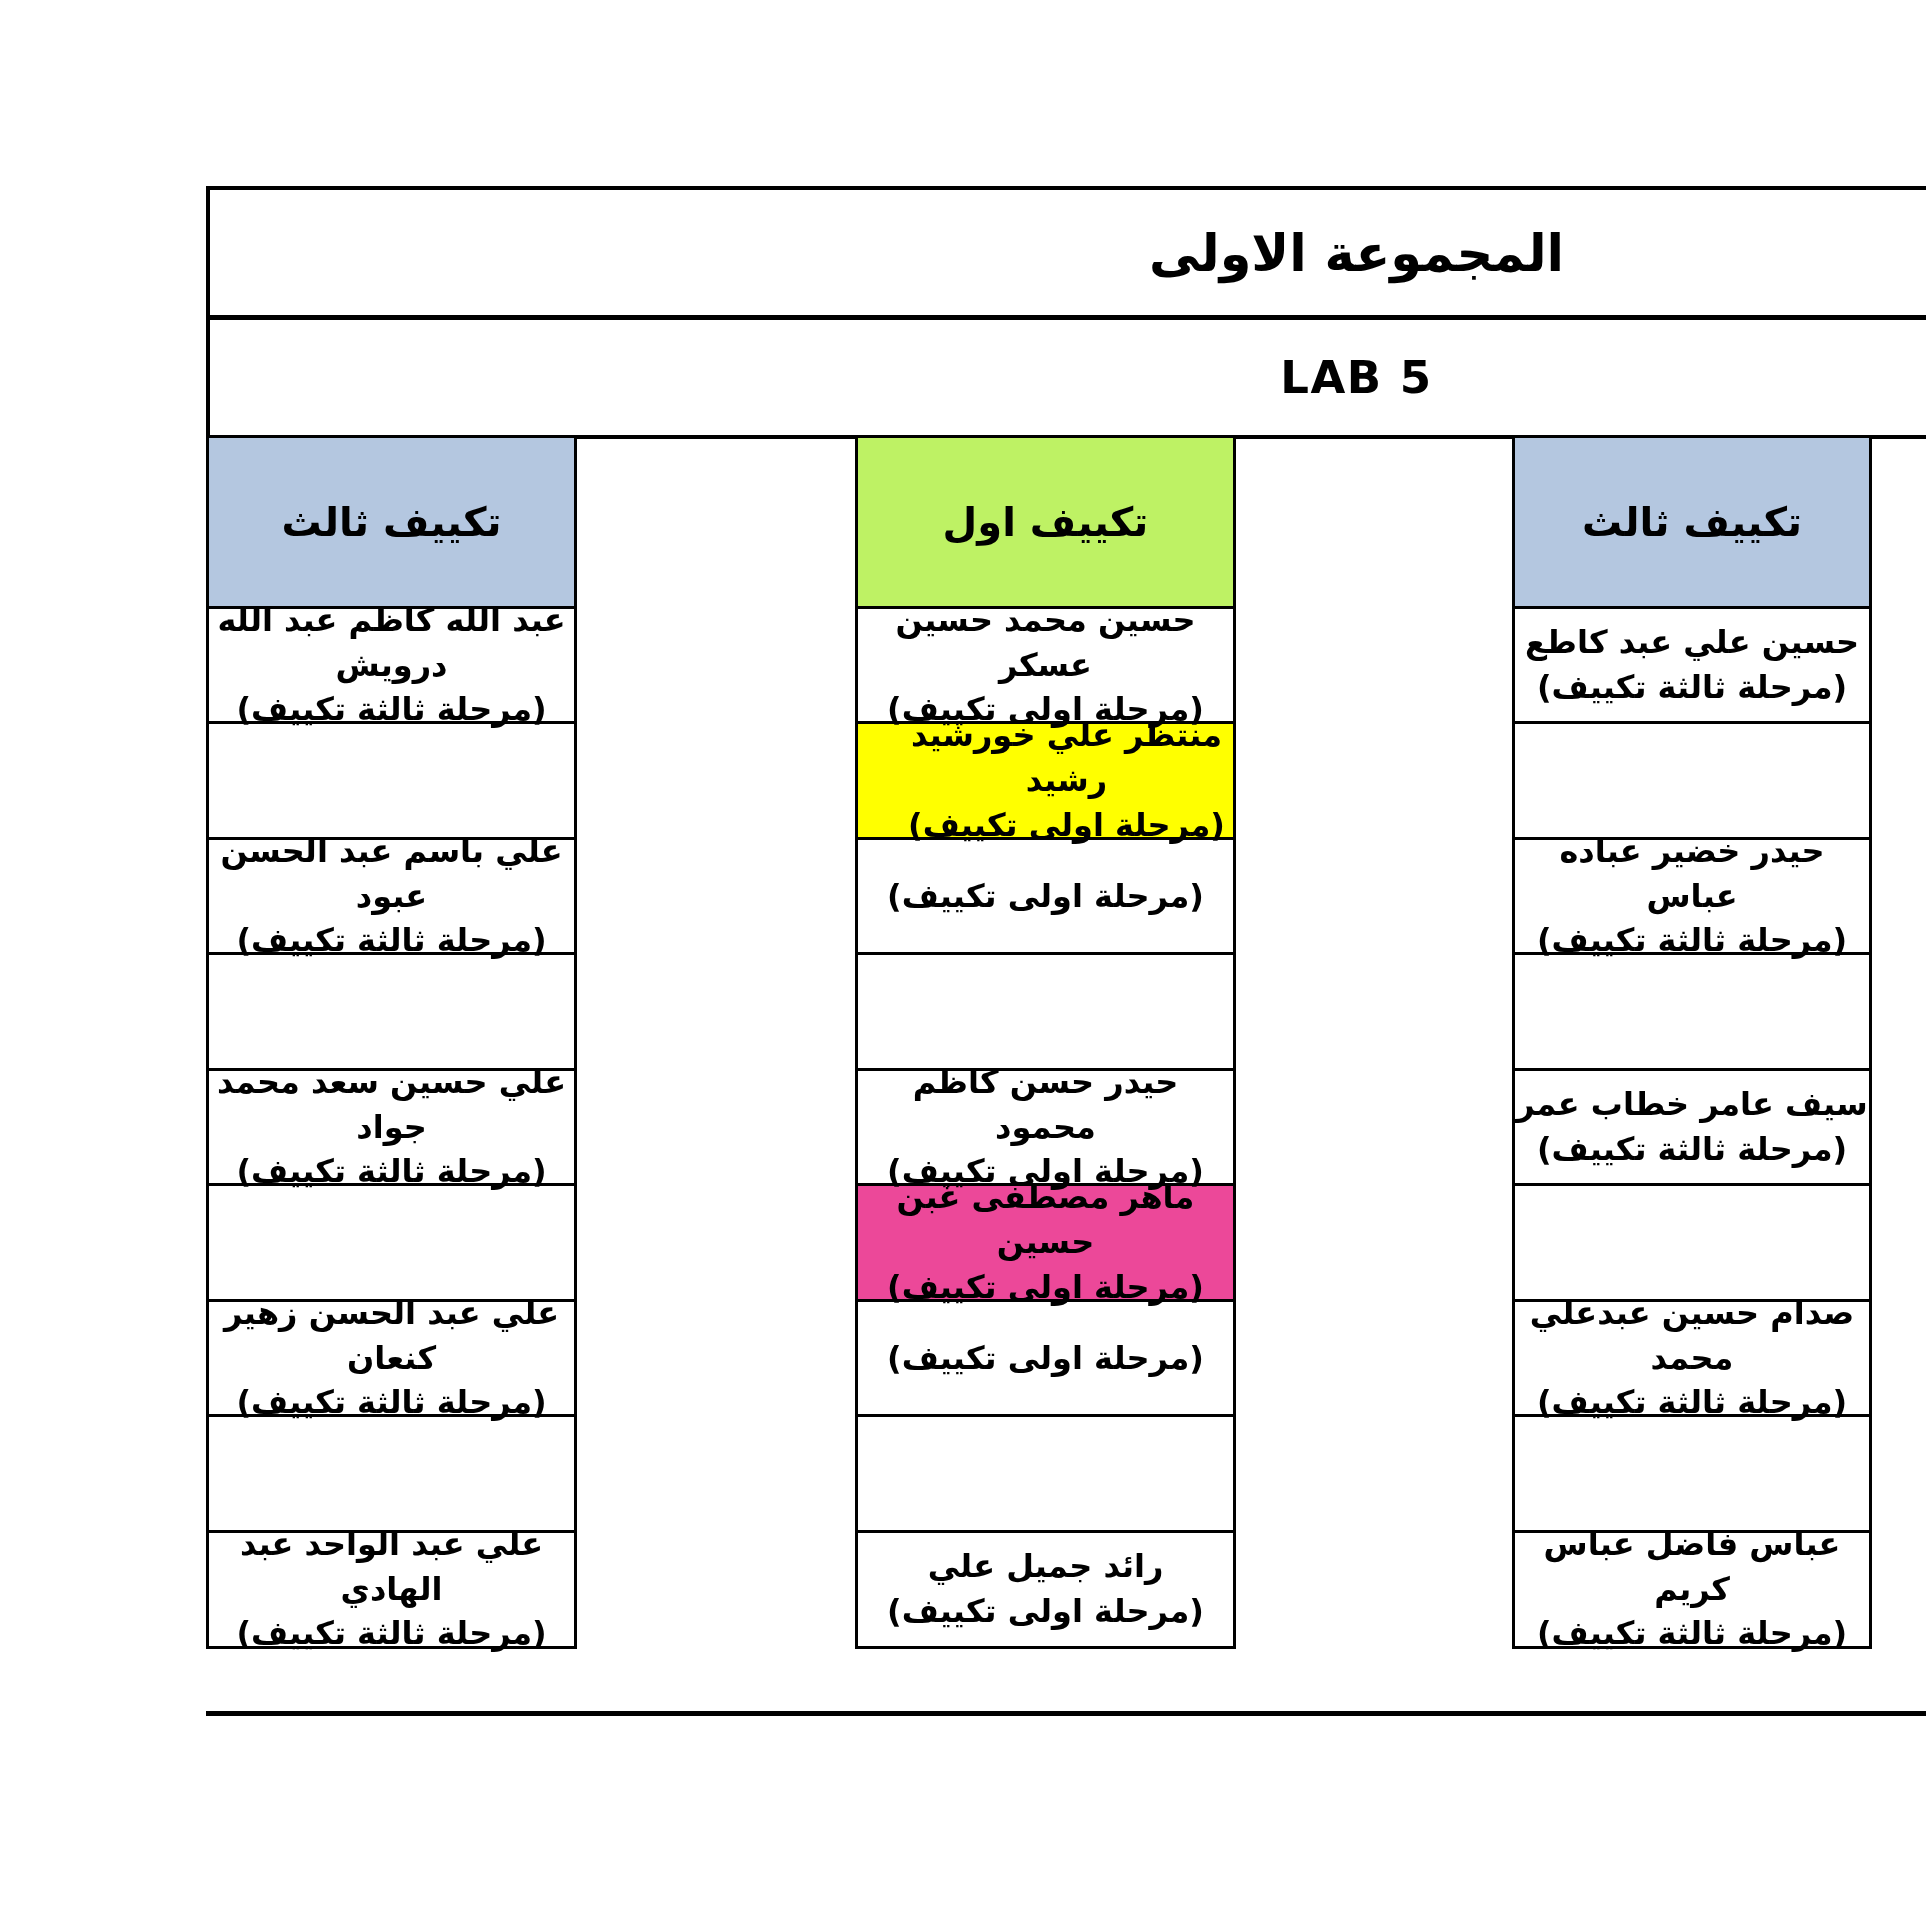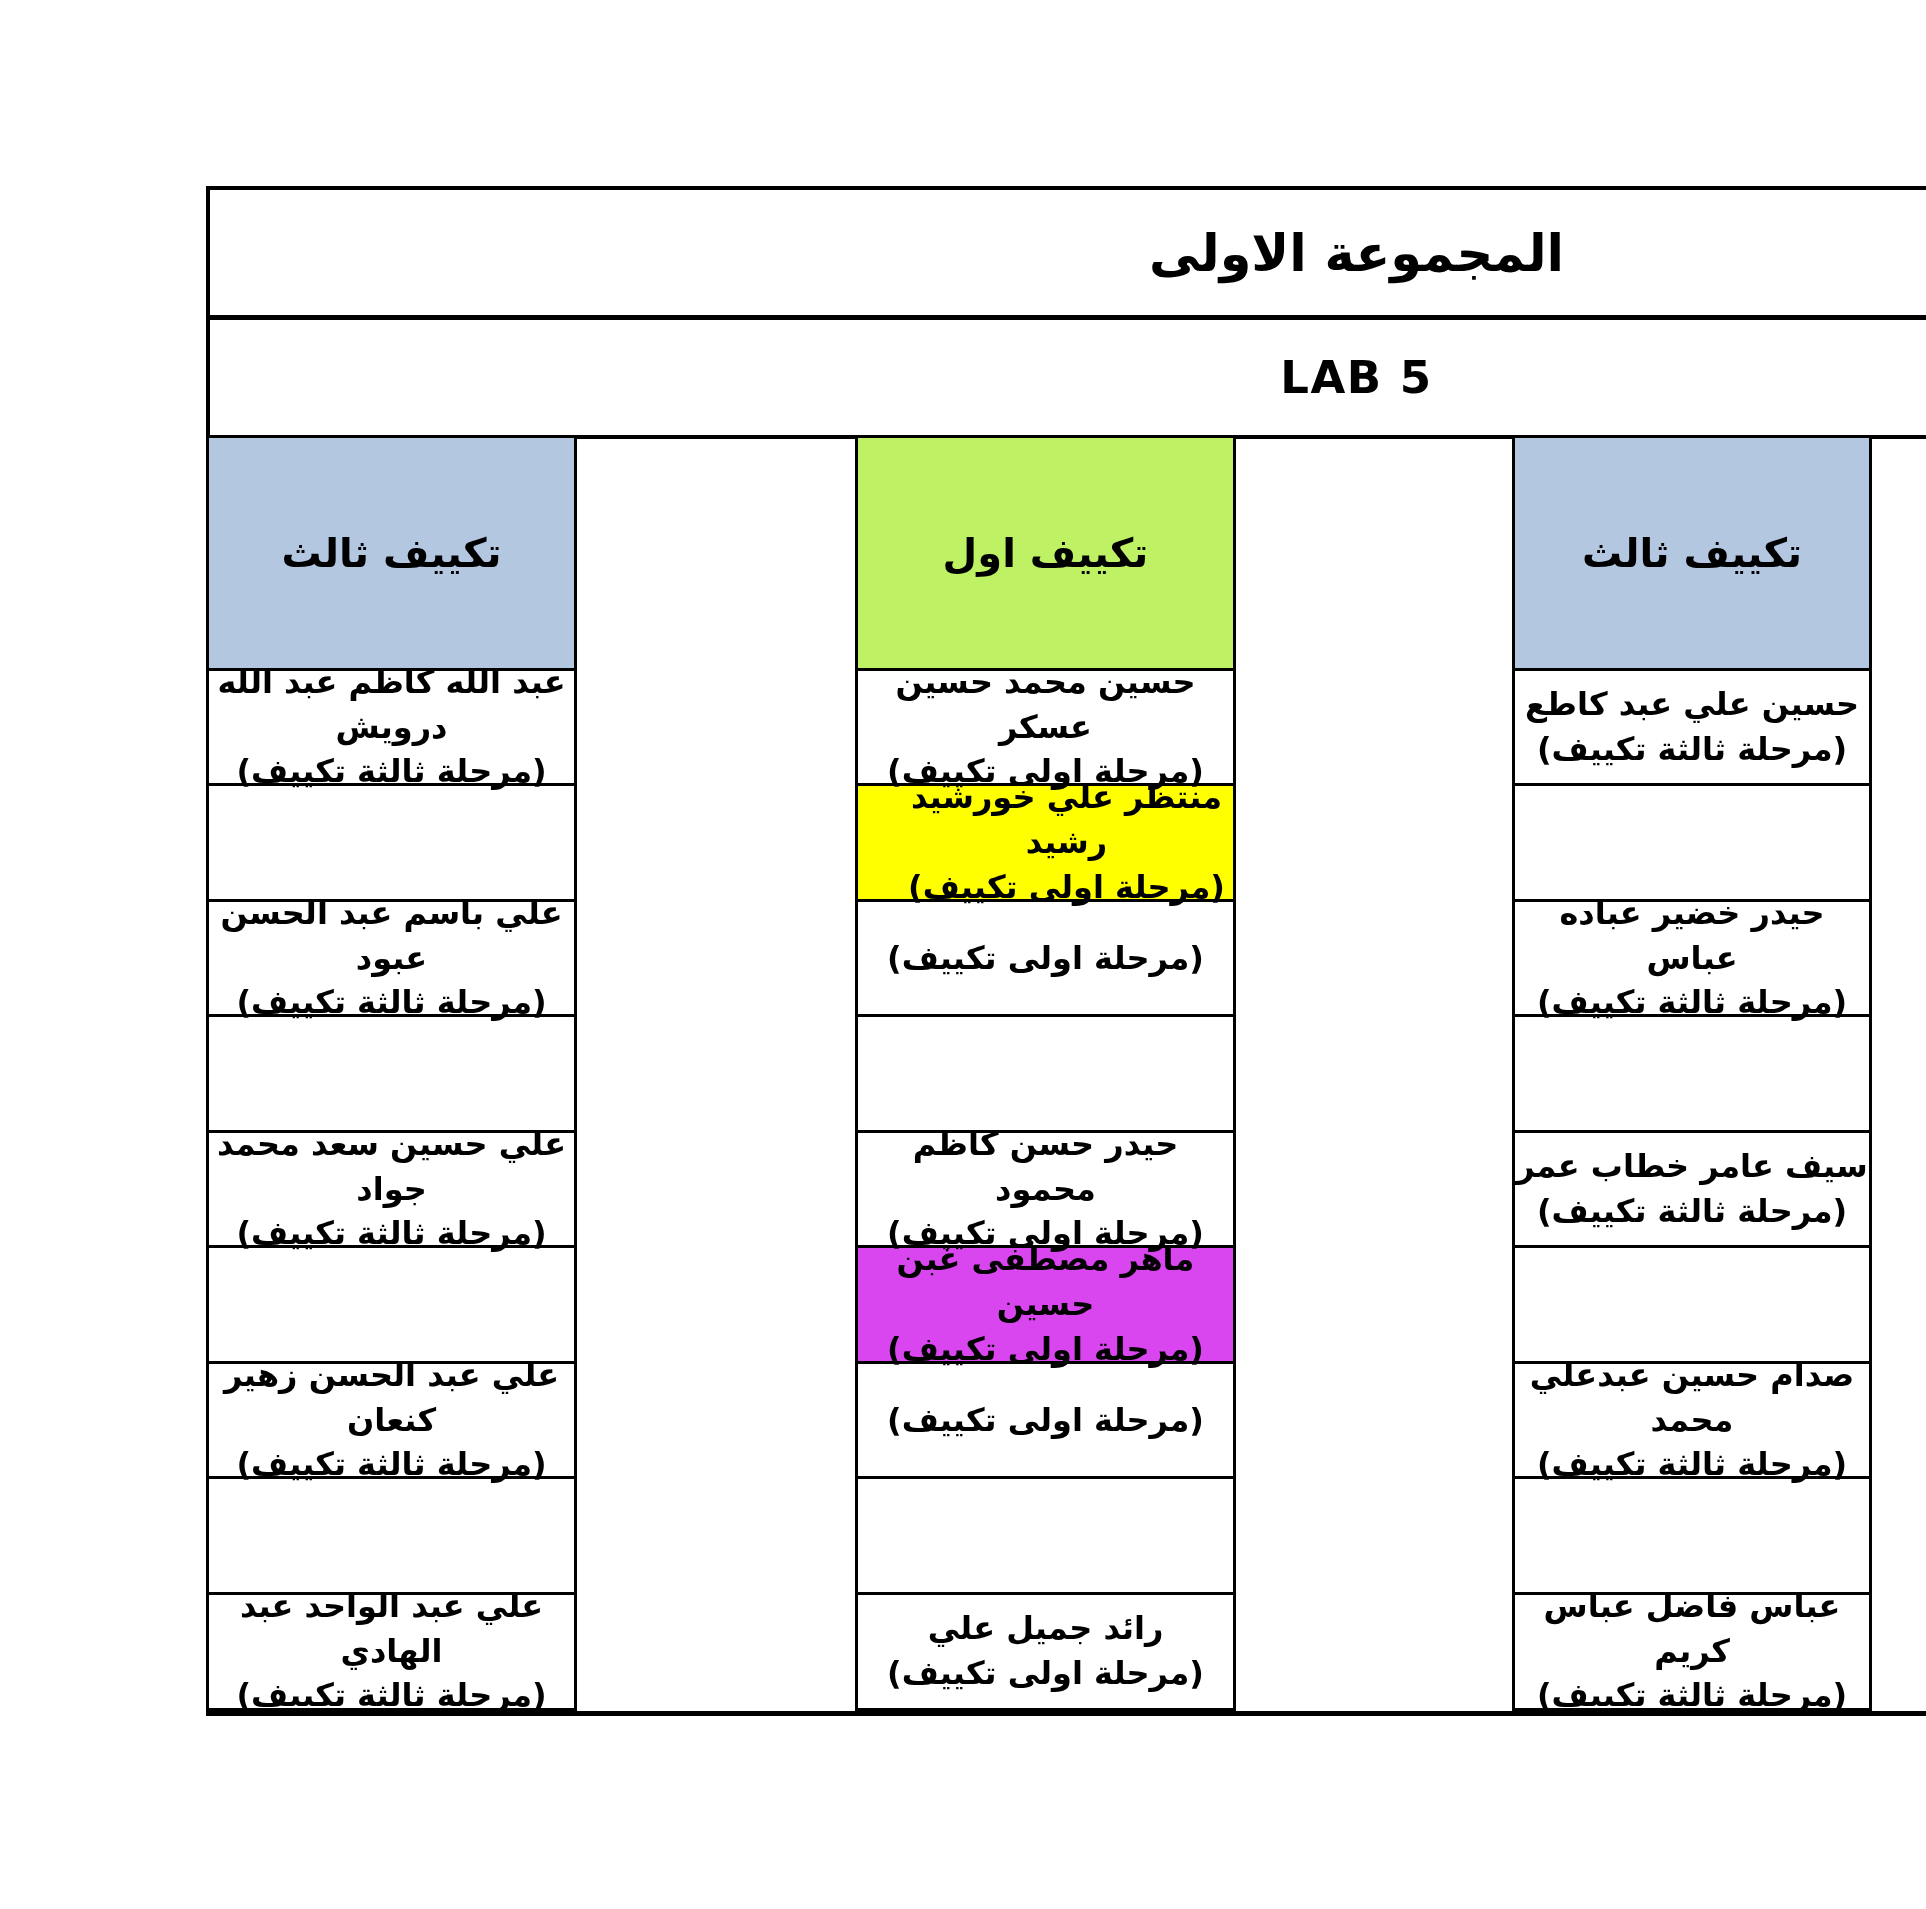--- a/index.html
+++ b/index.html
@@ -14,21 +14,21 @@
     display:flex;align-items:center;justify-content:center;font-size:51px;
   }
   .lab-row{
     position:absolute;left:0;top:129px;width:100%;height:124px;
     border:4.6px solid #000;box-sizing:border-box;
     display:flex;align-items:center;justify-content:center;font-size:45px;letter-spacing:1.5px;
   }
   #columns-host{position:absolute;left:0;top:249px;width:100%;height:1281px}
   .stack{position:absolute;top:0}
   .hdr{
-    height:236px;border:3.5px solid #000;box-sizing:border-box;
+    height:174px;border:3.5px solid #000;box-sizing:border-box;
     display:flex;align-items:center;justify-content:center;font-size:40px;
   }
   .cell{
     height:119px;margin-top:-3.5px;border:3.5px solid #000;box-sizing:border-box;
     display:flex;flex-direction:column;align-items:center;justify-content:center;
     font-size:32px;line-height:1.4;text-align:center;background:#fff;
   }
   .bottom-bar{position:absolute;left:0;top:1525px;width:100%;height:5.4px;background:#000}
 </style>
 </head>
@@ -76,21 +76,21 @@
           <div>(مرحلة اولى تكييف)</div>
         </div>
         <div class="cell" dir="rtl" lang="ar">
           <div>(مرحلة اولى تكييف)</div>
         </div>
         <div class="cell" dir="rtl" lang="ar"></div>
         <div class="cell" dir="rtl" lang="ar">
           <div>حيدر حسن كاظم محمود</div>
           <div>(مرحلة اولى تكييف)</div>
         </div>
-        <div class="cell" dir="rtl" lang="ar" style="background: #d946ef;">
+        <div class="cell" dir="rtl" lang="ar" style="background: #ec4899;">
           <div>ماهر مصطفى غبن حسين</div>
           <div>(مرحلة اولى تكييف)</div>
         </div>
         <div class="cell" dir="rtl" lang="ar">
           <div>(مرحلة اولى تكييف)</div>
         </div>
         <div class="cell" dir="rtl" lang="ar"></div>
         <div class="cell" dir="rtl" lang="ar">
           <div>رائد جميل علي</div>
           <div>(مرحلة اولى تكييف)</div>

